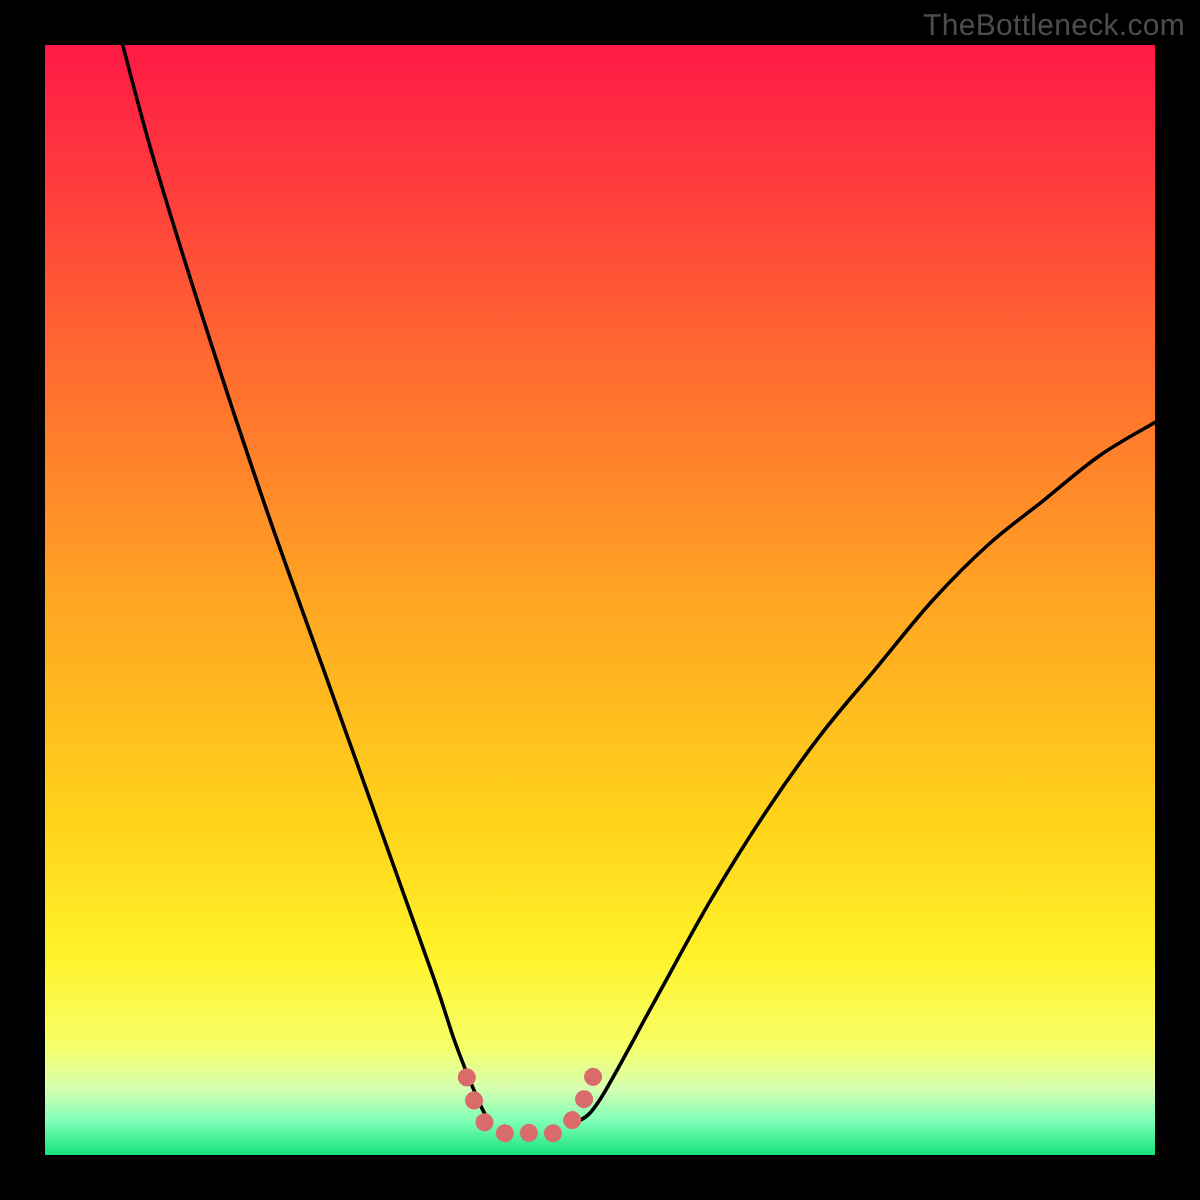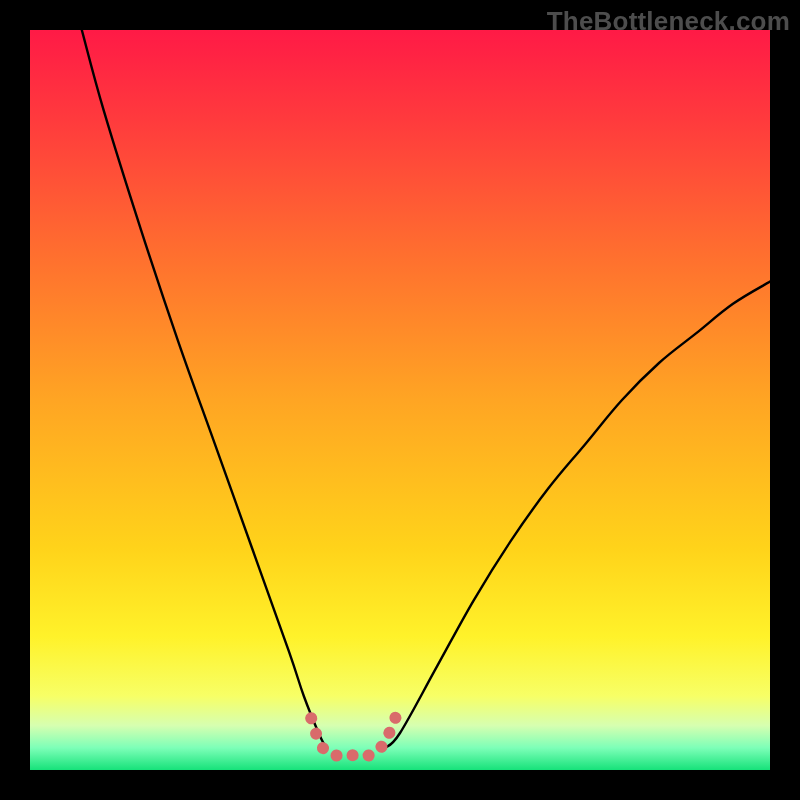--- a/index.html
+++ b/index.html
@@ -35,22 +35,22 @@
        var(--c6) 90%,
        var(--c7) 94%,
        var(--c8) 97%,
        var(--c9) 100%);
   }
   .watermark {
     position: absolute;
     top: 6px;
     right: 10px;
     color: #4d4d4d;
-    font-size: 26px;
-    font-weight: 700;
+    font-size: 20px;
+    font-weight: 400;
     letter-spacing: 0.2px;
     font-family: Arial, Helvetica, sans-serif;
   }
   svg.curve {
     position: absolute;
     left: 0;
     top: 0;
     width: 740px;
     height: 740px;
   }

